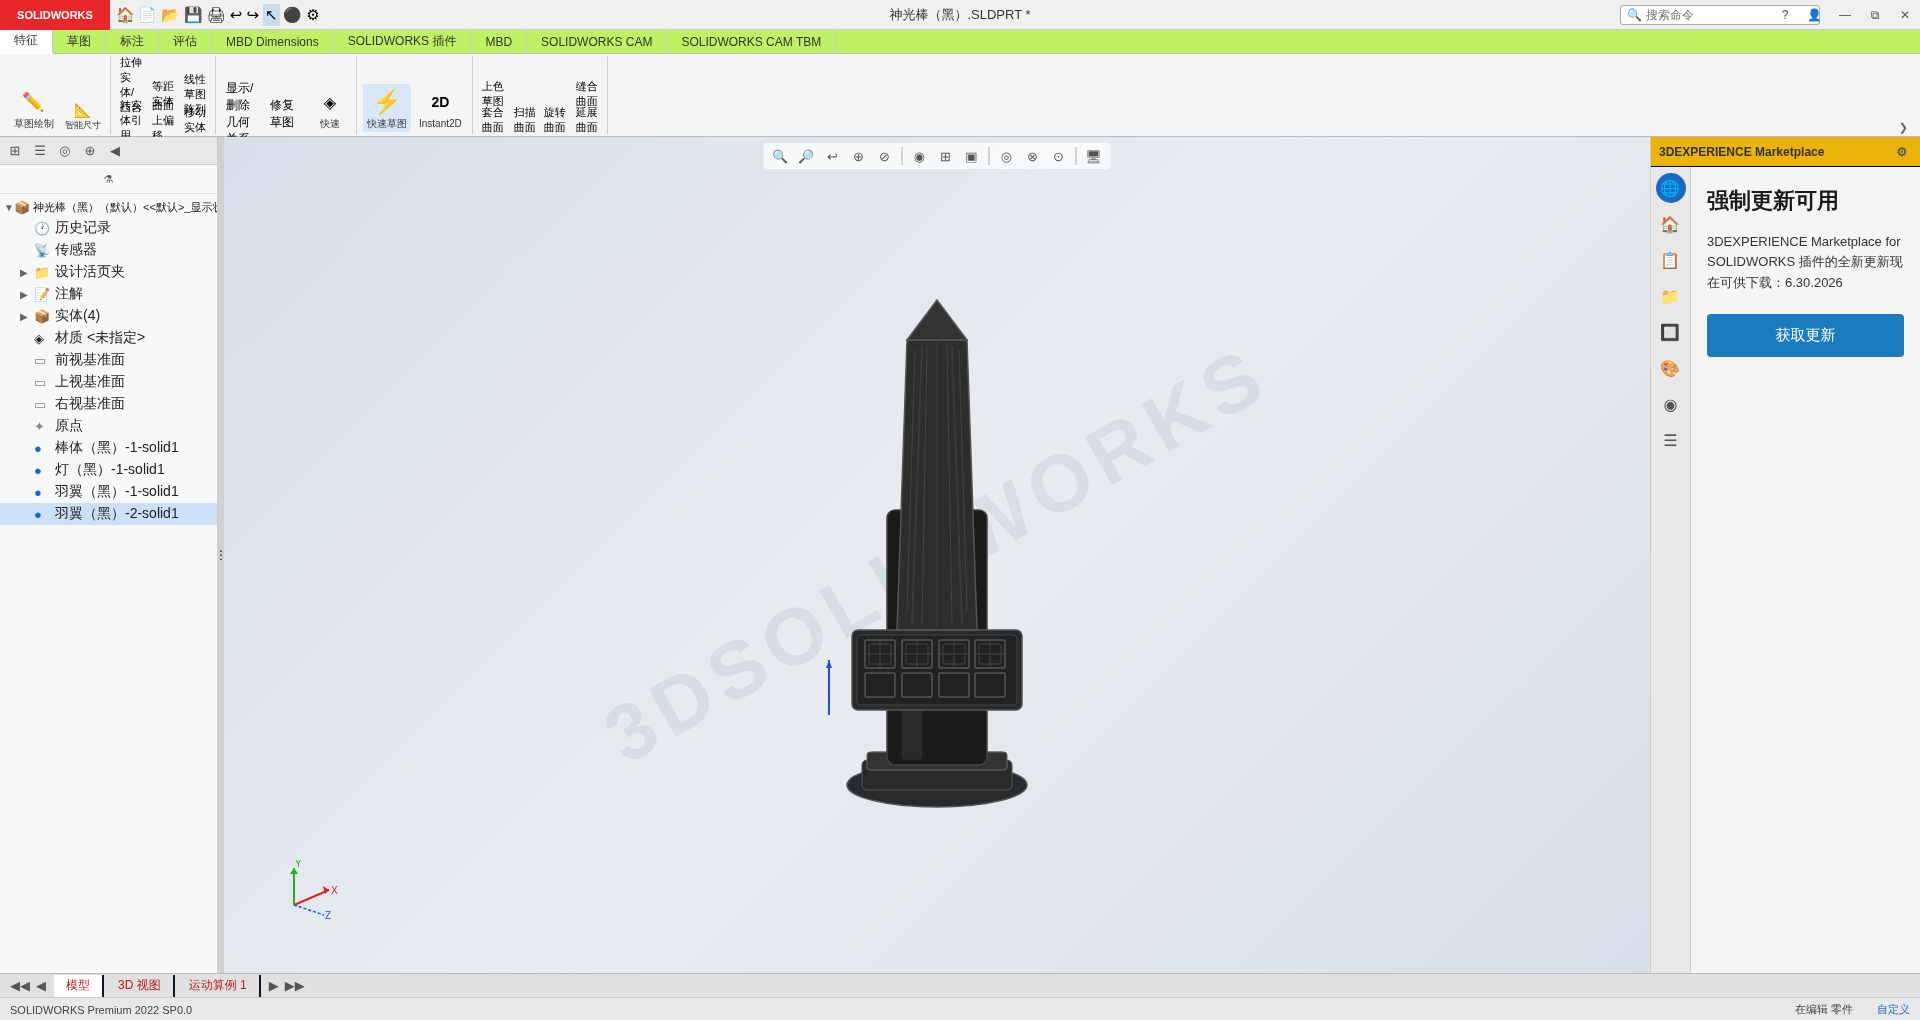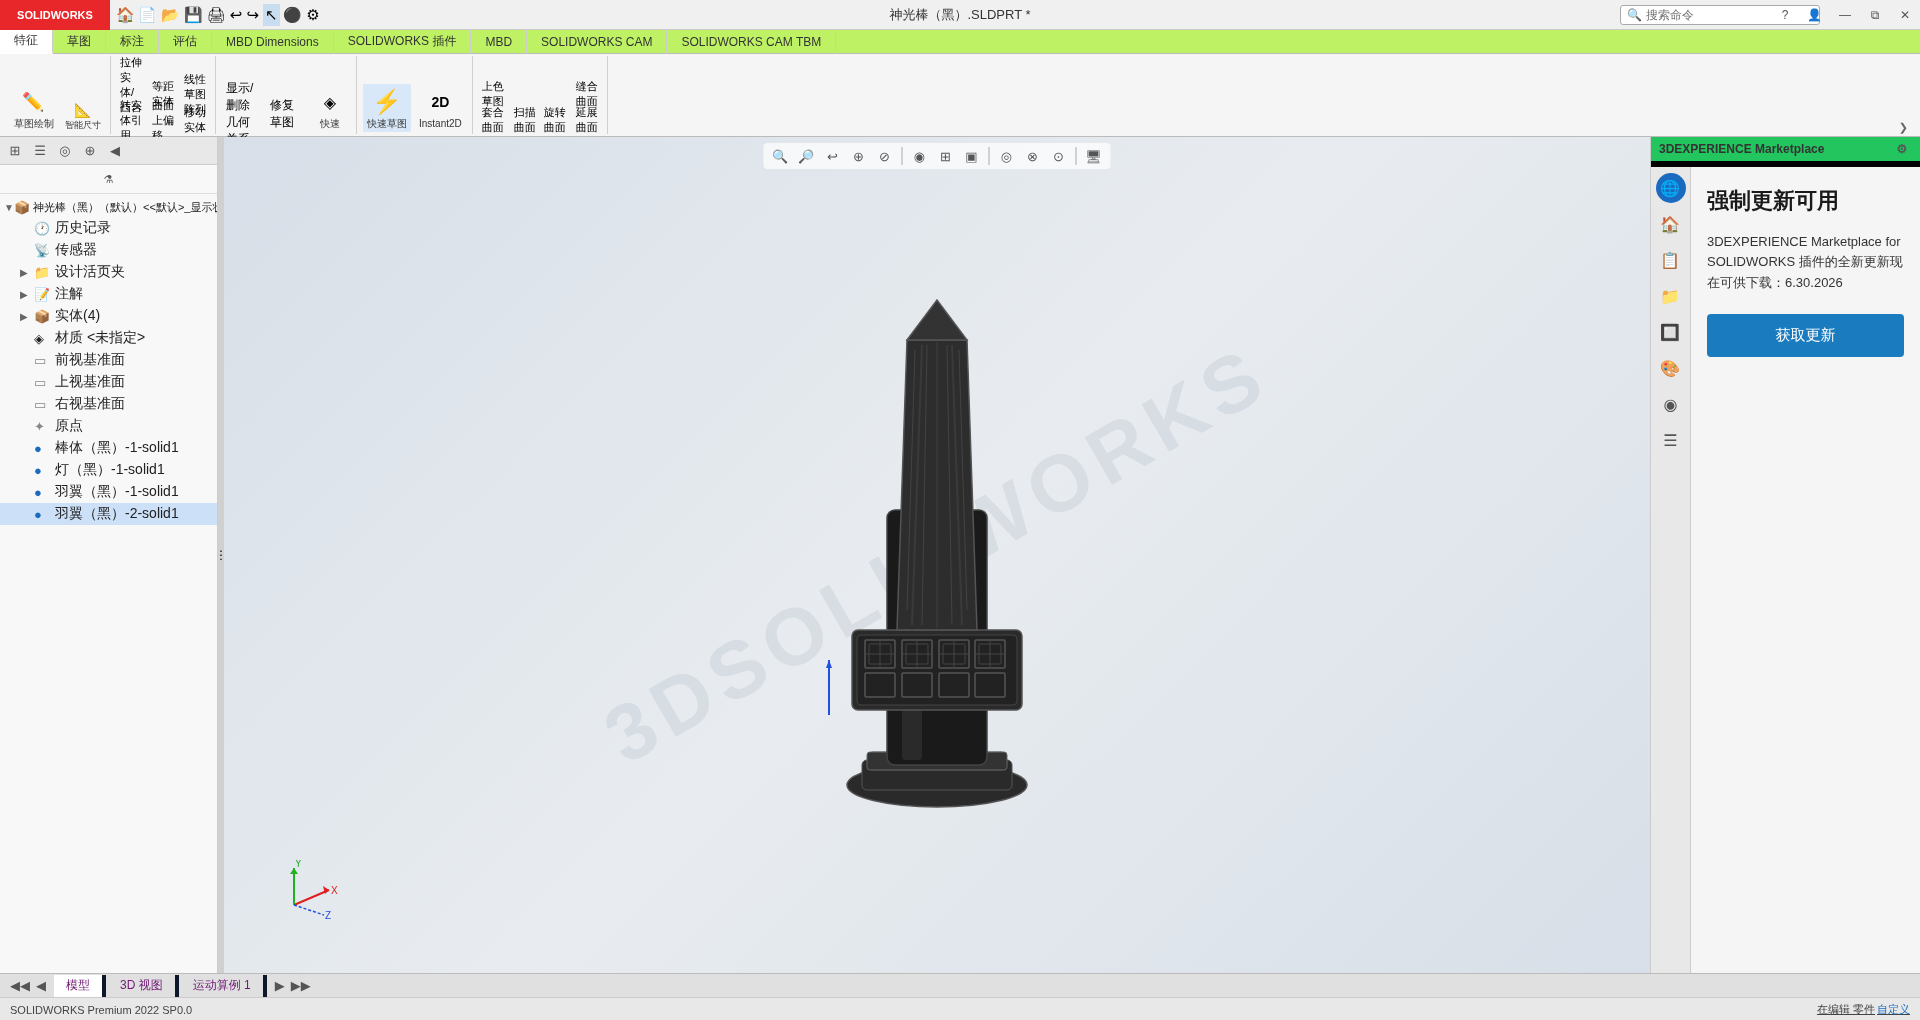--- a/index.html
+++ b/index.html
@@ -177,24 +177,24 @@
 
     
     #right-panel {
       width: 270px;
       background: #f5f5f5;
       border-left: 1px solid #ccc;
       display: flex; flex-direction: column;
     }
     .rp-header {
       height: 30px;
-      background: #22c55e;
+      background: #eab308;
       display: flex; align-items: center; justify-content: space-between;
       padding: 0 8px;
-      border-bottom: 6px solid #000000;
+      border-bottom: 1px solid #000000;
       font-size: 12px; font-weight: bold; color: #333;
     }
     .rp-header-icons {
       display: flex; gap: 4px; align-items: center;
     }
     .rp-icon-btn {
       width: 20px; height: 20px; display: flex; align-items: center; justify-content: center;
       cursor: pointer; font-size: 12px; color: #555;
     }
     .rp-nav-icons {
@@ -232,35 +232,35 @@
 
     
     #statusbar {
       height: 24px;
       background: #e8e8e8;
       border-top: 1px solid #ccc;
       display: flex; align-items: center; justify-content: space-between;
       padding: 0 10px; font-size: 11px; color: #444;
     }
     #statusbar .status-left { display: flex; gap: 10px; align-items: center; }
-    #statusbar .status-right { display: flex; gap: 2px; align-items: center; text-decoration: underline; }
+    #statusbar .status-right { display: flex; gap: 24px; align-items: center; }
 
     
     #bottom-tabbar {
       height: 24px;
       background: #e0e0e0;
       border-top: 1px solid #bbb;
       display: flex; align-items: center;
       padding: 0 4px;
       gap: 2px;
     }
     .bottom-tab {
       padding: 2px 12px; cursor: pointer; font-size: 12px;
-      border-right: 4px solid #0f172a; height: 22px;
-      display: flex; align-items: center; color: #701a75;
+      border-right: 2px solid #0f172a; height: 22px;
+      display: flex; align-items: center; color: #b91c1c;
     }
     .bottom-tab.active { background: white; }
     .btab-nav { display: flex; align-items: center; padding: 0 4px; gap: 2px; }
     .btab-nav-btn { font-size: 13px; cursor: pointer; color: #555; padding: 2px; }
 
     
     .model-svg { width: 100%; height: 100%; }
   </style>
 </head>
 <body>

